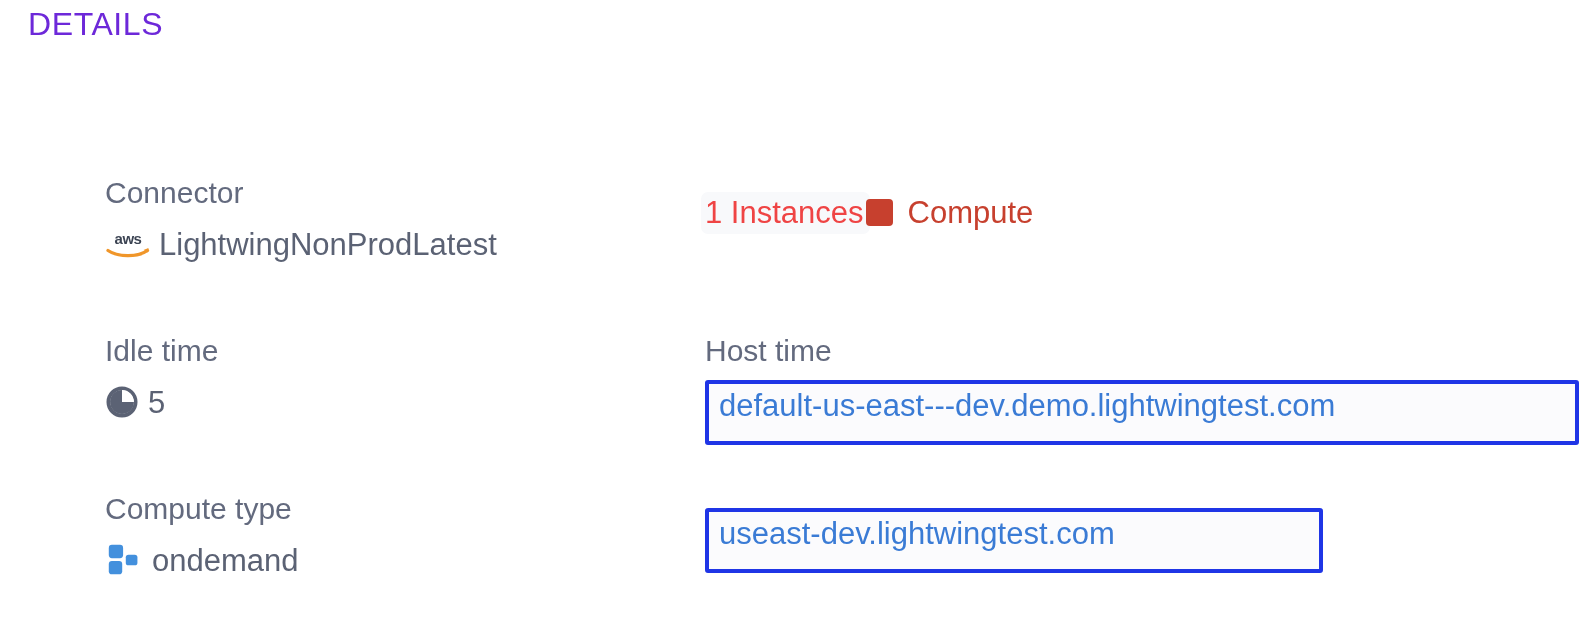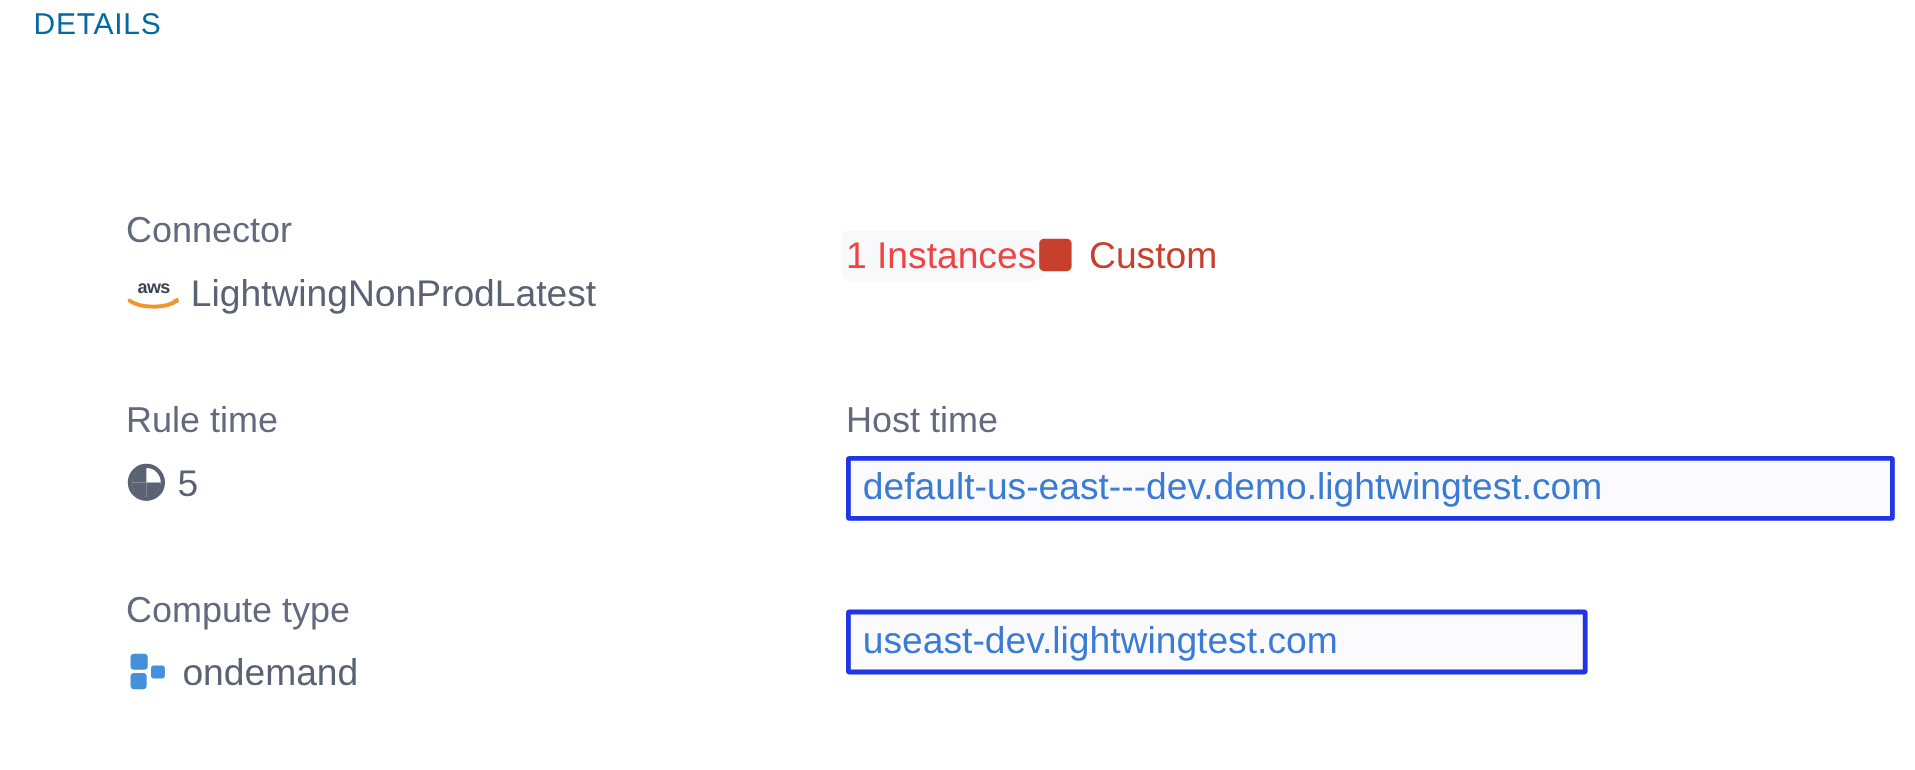--- a/index.html
+++ b/index.html
@@ -20,23 +20,23 @@
   #details-panel {
     position: absolute;
     inset: 0;
     background: #ffffff;
   }
 
   .section-title {
     position: absolute;
     left: 28px;
     top: 6px;
-    font-size: 25px;
+    font-size: 32px;
     letter-spacing: 0.6px;
-    color: #0369a1;
+    color: #6d28d9;
     font-weight: 400;
     white-space: nowrap;
   }
 
   .details-grid {
     position: absolute;
     left: 0;
     top: 178px;
     width: 1596px;
   }
@@ -109,21 +109,21 @@
 
   .status-text { color: #c7402e; }
 
   
   .link-box {
     display: inline-block;
     margin-top: 14px;
     border: 4px solid #1f35e6;
     border-radius: 3px;
     background: #fbfbfd;
-    padding: 6px 10px 9px 10px;
+    padding: 6px 10px 20px 10px;
     box-sizing: border-box;
   }
   .link-box a {
     font-size: 31px;
     color: #3a7bd5;
     text-decoration: none;
     line-height: 1.0;
     white-space: nowrap;
     display: inline-block;
     cursor: pointer;
@@ -153,30 +153,30 @@
             </svg>
           </span>
           <span class="value-text">LightwingNonProdLatest</span>
         </div>
       </div>
 
       <div class="detail-cell col-right">
         <div class="field-value">
           <a class="instances-chip">1 Instances</a>
           <span class="status-swatch" style="background:#c7402e;"></span>
-          <span class="status-text">Custom</span>
+          <span class="status-text">Compute</span>
         </div>
       </div>
 
     </div>
 
     <div class="detail-row">
 
       <div class="detail-cell col-left">
-        <div class="field-label">Rule time</div>
+        <div class="field-label">Idle time</div>
         <div class="field-value">
           <span class="icon clock-icon">
             <svg viewBox="0 0 40 40" width="34" height="34" aria-hidden="true">
               <circle cx="20" cy="20" r="16" fill="none" stroke="#5b6274" stroke-width="4.5"></circle>
               <path d="M20 20 L20 6 A14 14 0 0 1 34 20 Z" fill="#ffffff"></path>
               <path d="M20 20 L34 20 A14 14 0 0 1 20 34 Z" fill="#5b6274"></path>
               <path d="M20 20 L20 34 A14 14 0 0 1 6 20 Z" fill="#5b6274"></path>
               <path d="M20 20 L6 20 A14 14 0 0 1 20 6 Z" fill="#5b6274"></path>
             </svg>
           </span>

